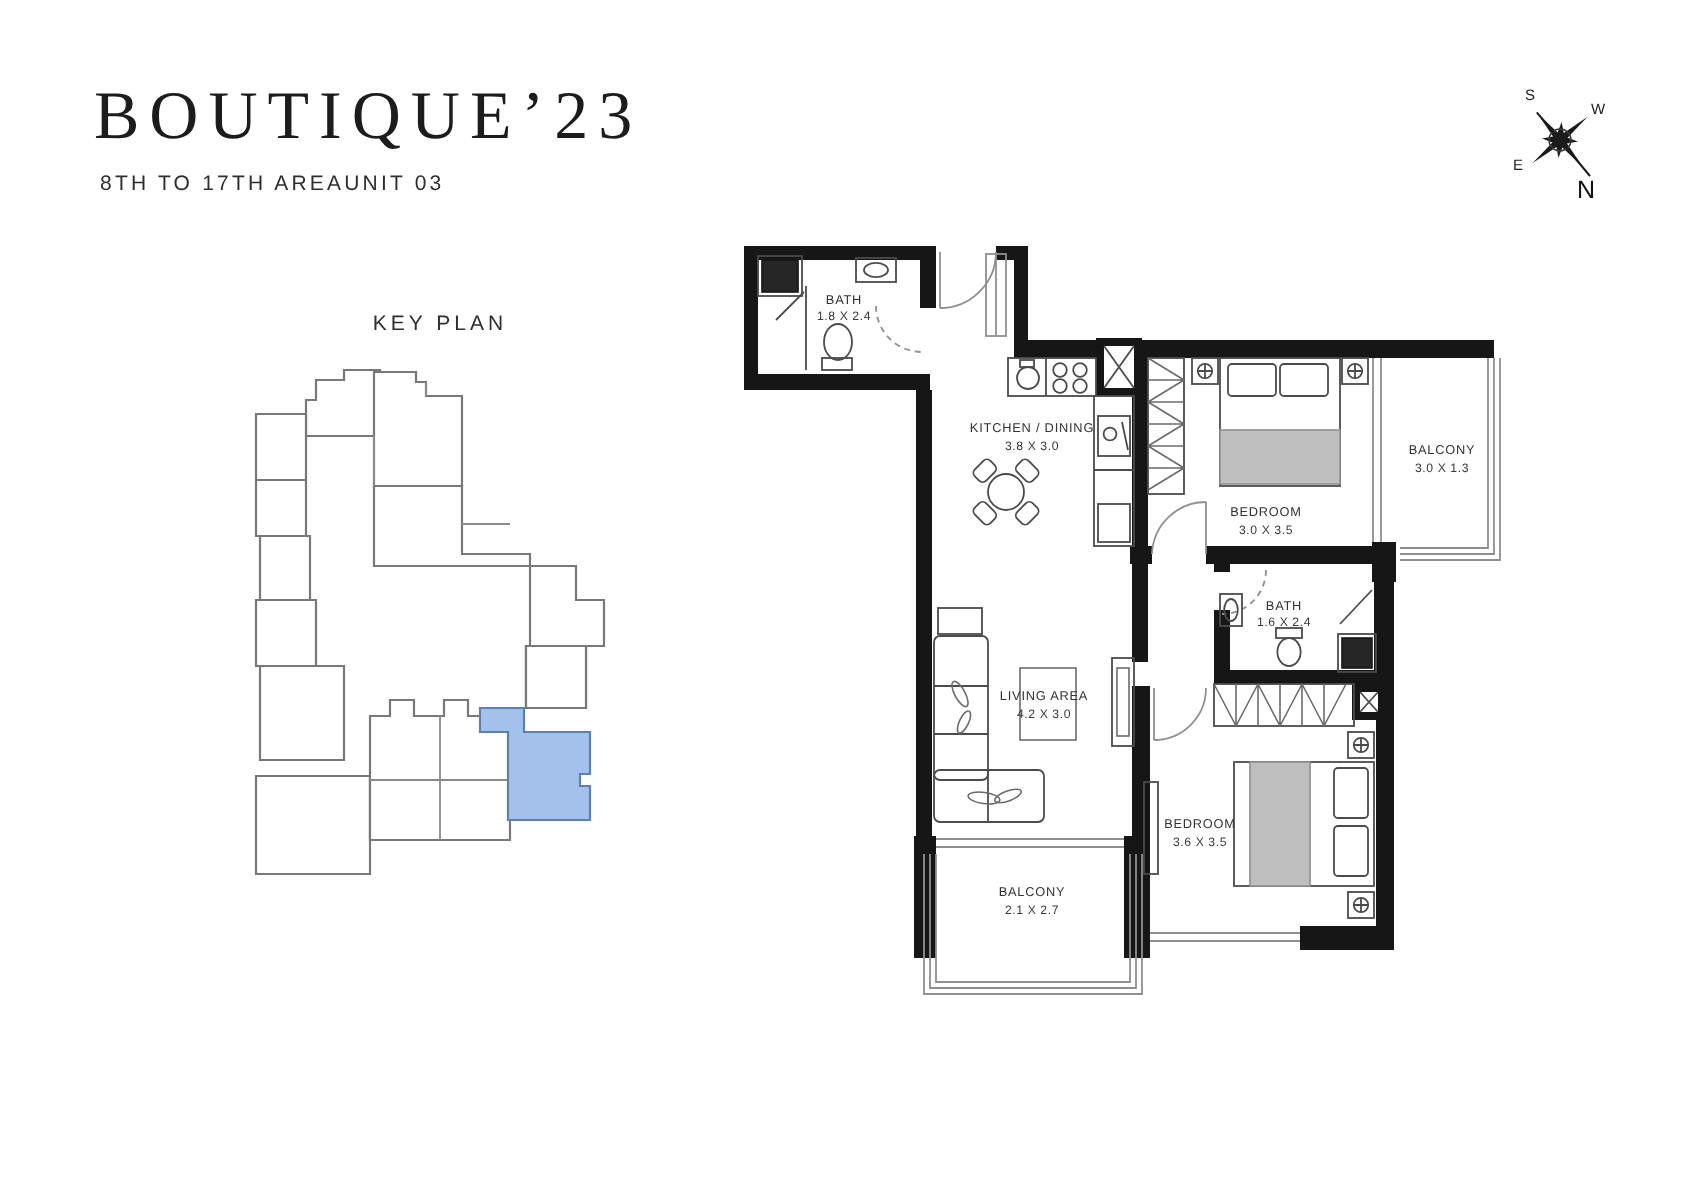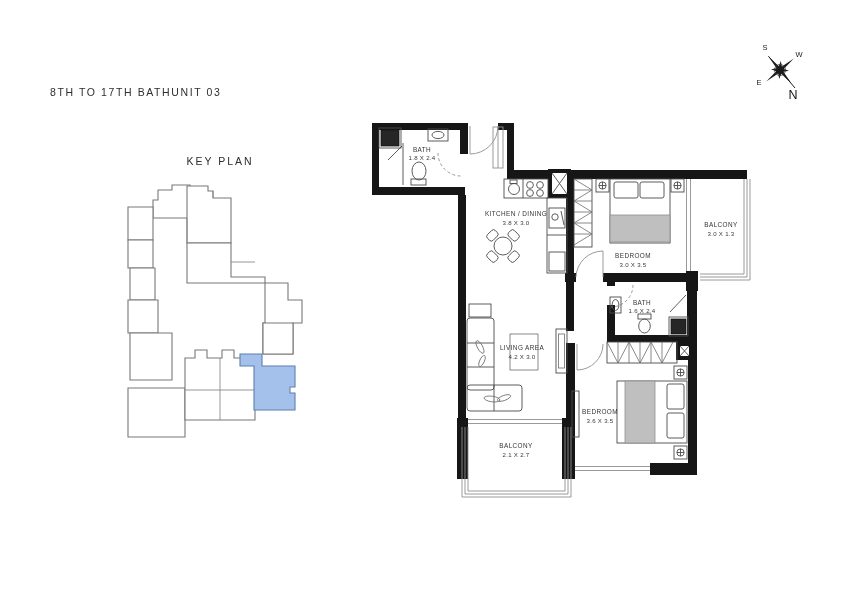--- a/index.html
+++ b/index.html
@@ -27,22 +27,23 @@
   .rmname{font-size:6.4px;fill:#333333;letter-spacing:0.4px;text-anchor:middle;}
   .rmdims{font-size:6.1px;fill:#3a3a3a;letter-spacing:0.3px;text-anchor:middle;}
   .cmp-letter{font-size:7.5px;fill:#222;text-anchor:middle;font-family:"Liberation Sans",sans-serif;}
   .cmp-n{font-size:12.5px;fill:#111;text-anchor:middle;font-family:"Liberation Sans",sans-serif;}
 </style>
 </head>
 <body>
 
 <div id="canvas">
 
+  <div class="abs" id="brand-name">BOUTIQUE’23</div>
   <div class="abs" id="brand-sub">
-    <span>8TH TO 17TH BATH</span><span class="unit">UNIT 03</span>
+    <span>8TH TO 17TH AREA</span><span class="unit">UNIT 03</span>
   </div>
 
   <svg class="abs" style="left:742px;top:25px;" width="88" height="85" viewBox="0 0 88 85">
     <polygon fill="#1b1b1b" points="47.0,45.8 41.5,46.8 49.6,58.8 39.2,48.8 37.2,54.0 36.2,48.5 24.2,56.6 34.2,46.2 29.0,44.2 34.5,43.2 26.4,31.2 36.8,41.2 38.8,36.0 39.9,41.5 51.8,33.4 41.8,43.9"></polygon>
     <circle cx="38" cy="45" r="5.5" fill="none" stroke="#3c3c3c" stroke-width="0.8"></circle>
     <line x1="26.4" y1="31.2" x2="53" y2="63" stroke="#1b1b1b" stroke-width="1"></line>
     <text class="cmp-letter" x="23" y="25">S</text>
     <text class="cmp-letter" x="57" y="32">W</text>
     <text class="cmp-letter" x="17" y="60">E</text>
     <text class="cmp-n" x="51" y="74">N</text>

